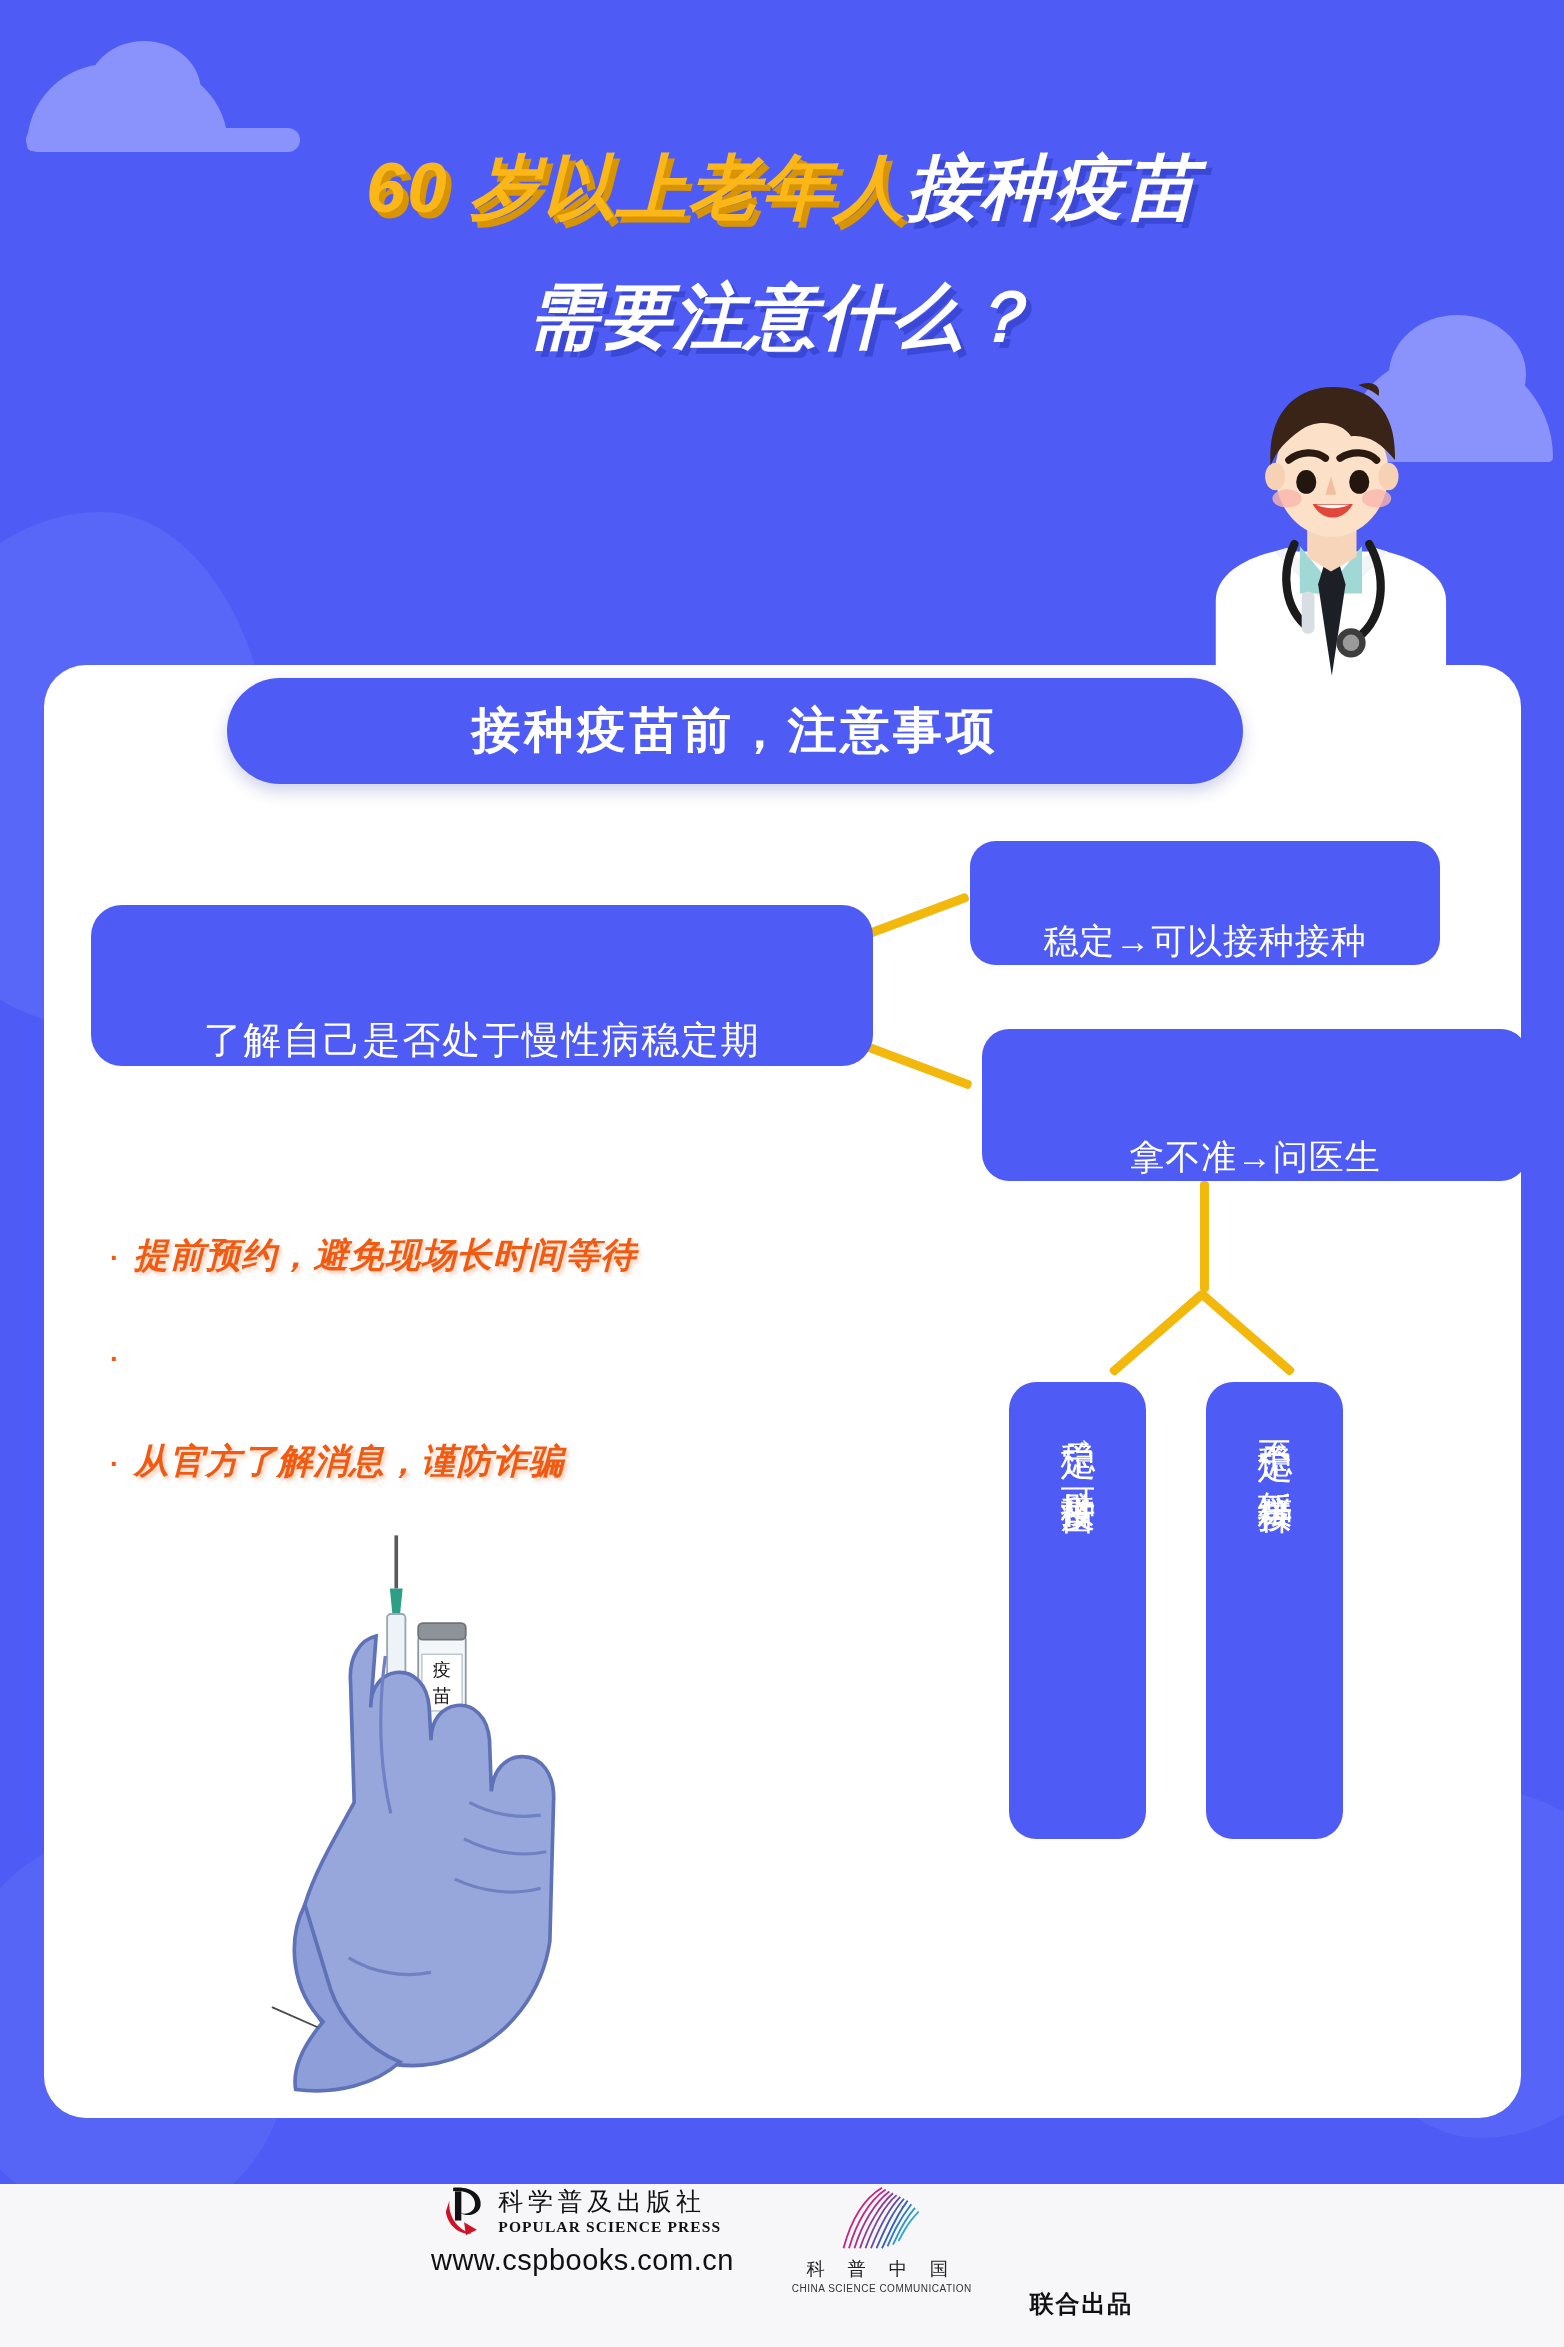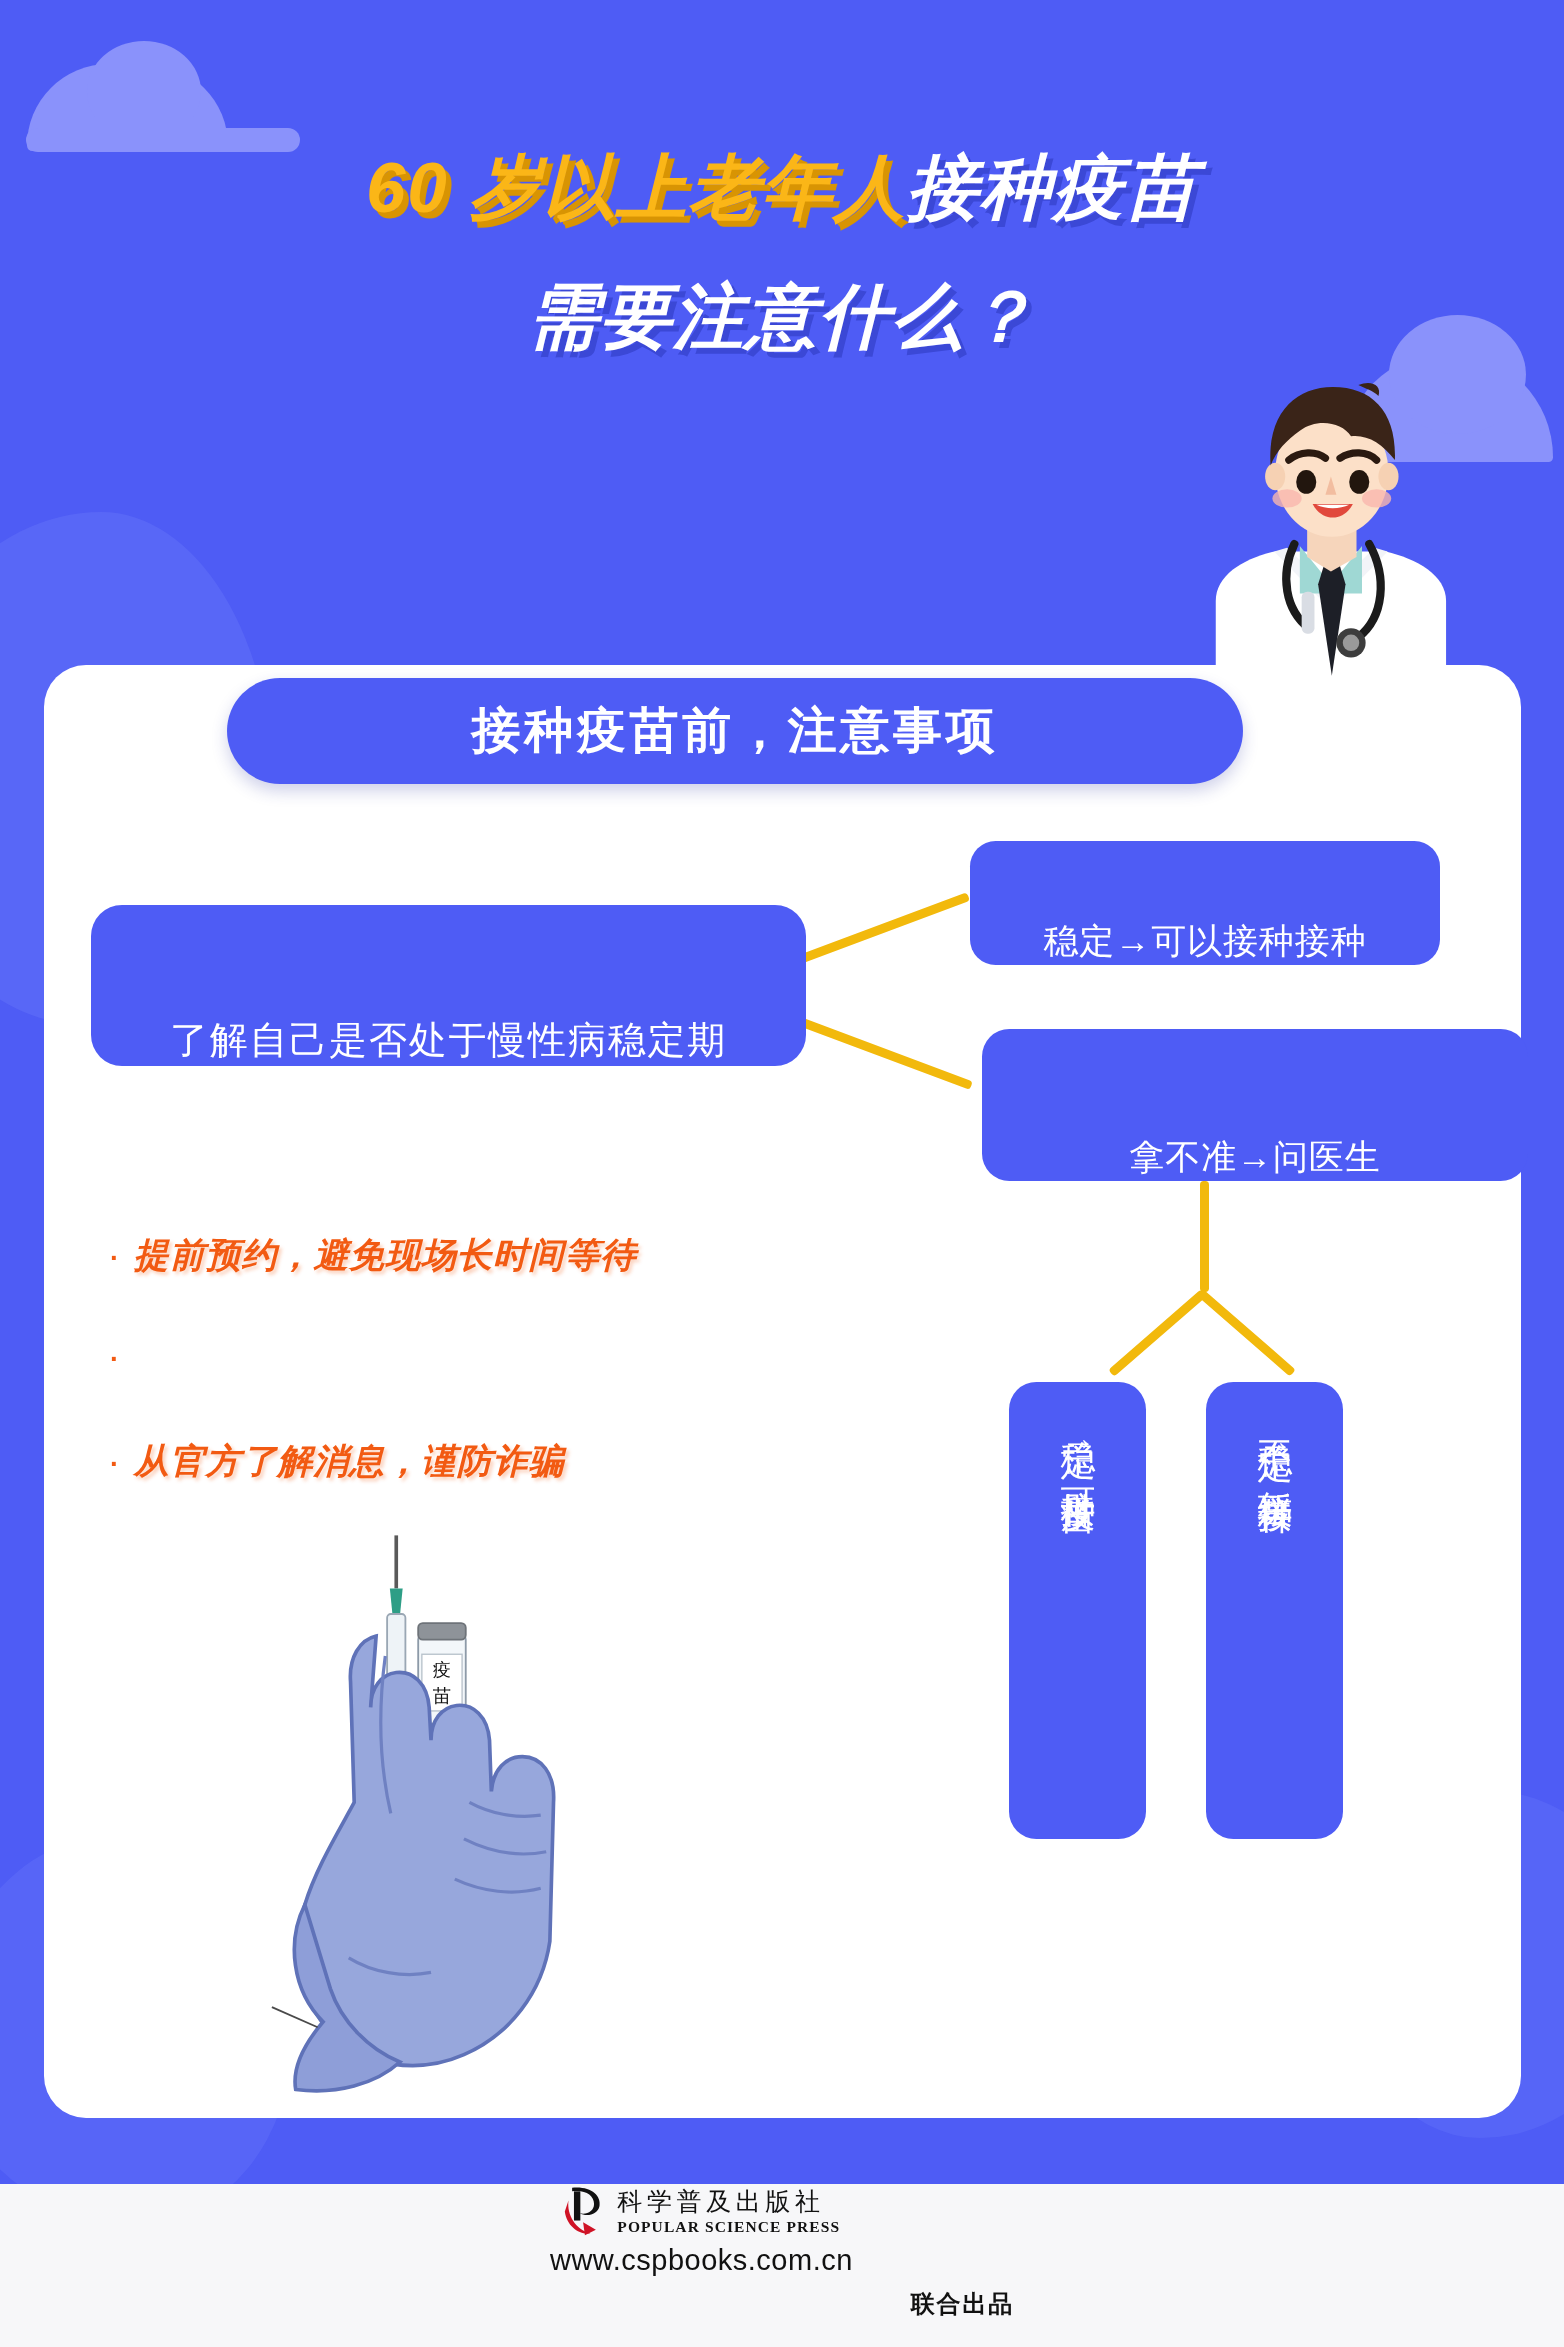--- a/index.html
+++ b/index.html
@@ -108,21 +108,21 @@
     position: absolute;
     background: #4e5cf5;
     border-radius: 27.4px;
     display: flex; align-items: flex-end; justify-content: center;
     color: #ffffff;
     z-index: 8;
   }
   .fbox span { color: #ffffff; }
 
   #box-main {
-    left: 91px; top: 905px; width: 715px; height: 161px;
+    left: 91px; top: 905px; width: 782px; height: 161px;
     border-radius: 31px;
   }
   #box-main span { font-size: 38px; letter-spacing: 1.8px; }
 
   #box-stable {
     left: 970px; top: 841px; width: 470px; height: 124px;
     border-radius: 25.6px;
   }
   #box-stable span { font-size: 35px; letter-spacing: 0.9px; }
 
@@ -385,18 +385,37 @@
           <rect x="12" y="8" width="7" height="32" fill="#111111"></rect>
         </svg>
         <div>
           <div class="logo-cn">科学普及出版社</div>
           <div class="logo-en">POPULAR SCIENCE PRESS</div>
         </div>
       </div>
       <div class="logo-url">www.cspbooks.com.cn</div>
     </div>
 
+    <div class="logo-block">
+      <svg width="110" height="68" viewBox="0 0 120 74" aria-hidden="true">
+        <g fill="none" stroke-width="2">
+          <path d="M18 70 C26 40 40 16 60 4" stroke="#c8247d"></path>
+          <path d="M24 70 C32 42 46 18 64 6" stroke="#c02a86"></path>
+          <path d="M30 70 C38 44 52 20 68 8" stroke="#a8338f"></path>
+          <path d="M36 70 C44 46 58 22 72 10" stroke="#8f3c98"></path>
+          <path d="M42 70 C50 48 62 24 76 12" stroke="#7745a1"></path>
+          <path d="M48 70 C56 50 66 28 80 14" stroke="#5f4eaa"></path>
+          <path d="M54 70 C62 52 70 32 84 16" stroke="#4757b3"></path>
+          <path d="M60 70 C68 54 74 36 88 18" stroke="#3060bc"></path>
+          <path d="M66 68 C72 54 78 40 92 22" stroke="#2e7ac4"></path>
+          <path d="M72 66 C78 54 82 42 96 26" stroke="#2f93cc"></path>
+          <path d="M78 62 C84 52 86 44 100 30" stroke="#31a8d4"></path>
+        </g>
+      </svg>
+      <div class="logo2-cn">科 普 中 国</div>
+      <div class="logo2-en">CHINA SCIENCE COMMUNICATION</div>
+    </div>
 
     <div class="joint-label">联合出品</div>
   </div>
 
 </div>
 
 
 </body></html>

